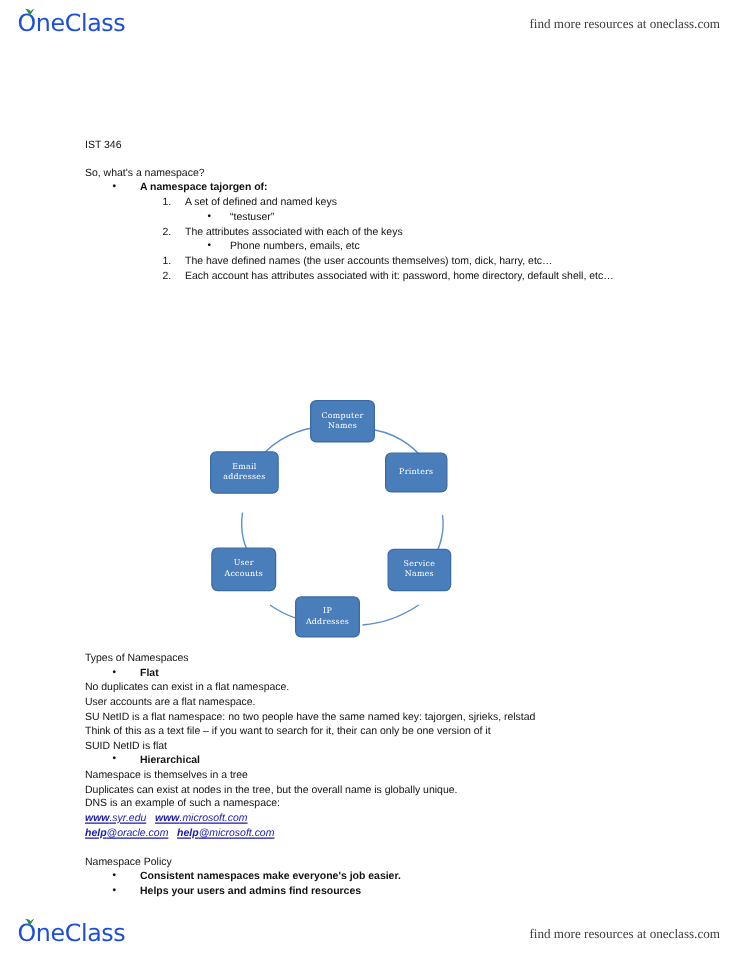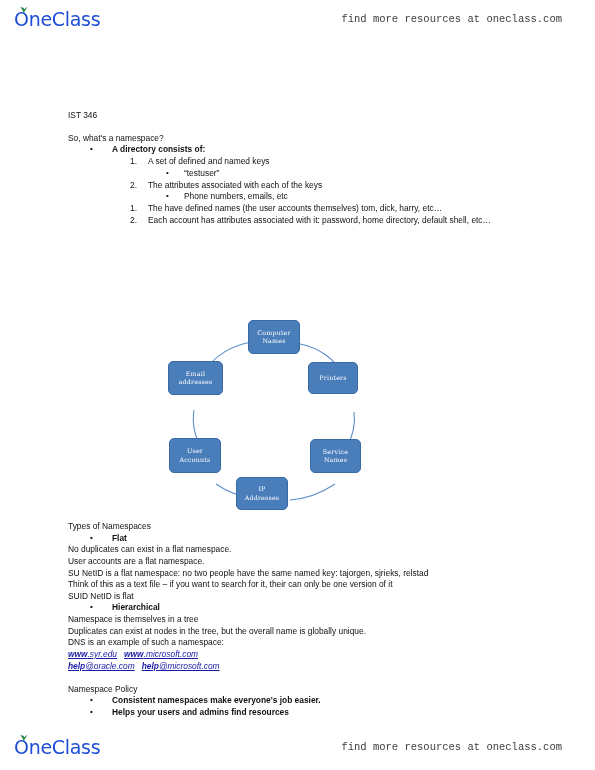--- a/index.html
+++ b/index.html
@@ -45,22 +45,22 @@
     line-height: 1;
   }
   .logo-leaf {
     position: absolute;
     left: 5px;
     top: -4px;
     width: 9px;
     height: 7px;
   }
   .tagline {
-    margin-right: 33px;
-    font-family: Liberation Mono, monospace;
+    margin-right: 19px;
+    font-family: Liberation Serif, serif;
     font-size: 10.5px;
     color: #3d3d3d;
     white-space: nowrap;
   }
 
   
   .page {
     position: absolute;
     left: 0;
     top: 0;
@@ -179,21 +179,21 @@
 </div>
 
 <div class="page">
   <div class="doc">
 
     <div class="line">IST 346</div>
     <div class="spacer-sm"></div>
 
     <div class="line">So, what's a namespace?</div>
 
-    <div class="b1">A directory consists of:</div>
+    <div class="b1">A namespace tajorgen of:</div>
     <div class="n1">
       <span class="num">1.</span>
       <span>A set of defined and named keys</span>
     </div>
     <div class="b2">“testuser”</div>
     <div class="n1">
       <span class="num">2.</span>
       <span>The attributes associated with each of the keys</span>
     </div>
     <div class="b2">Phone numbers, emails, etc</div>

